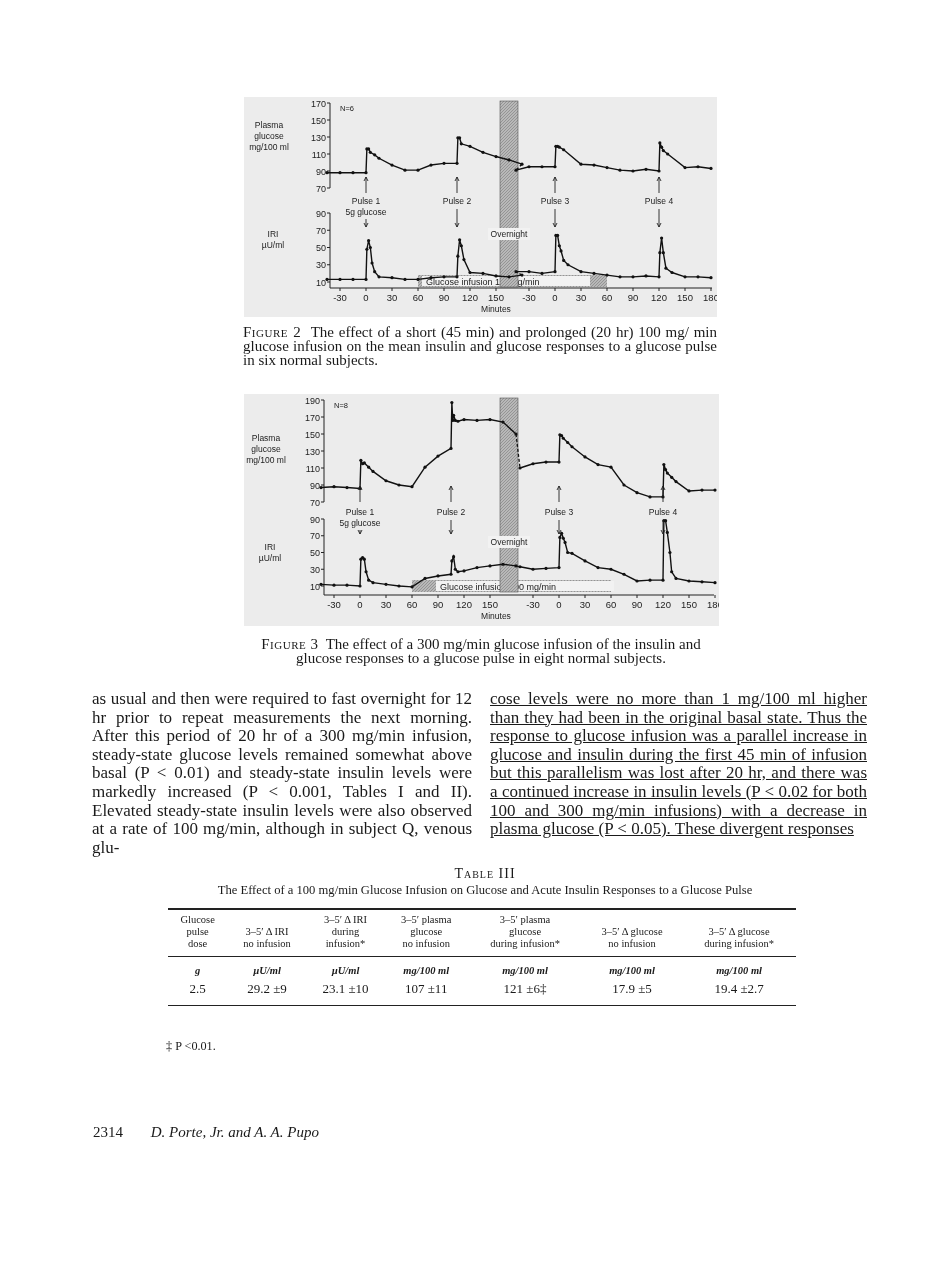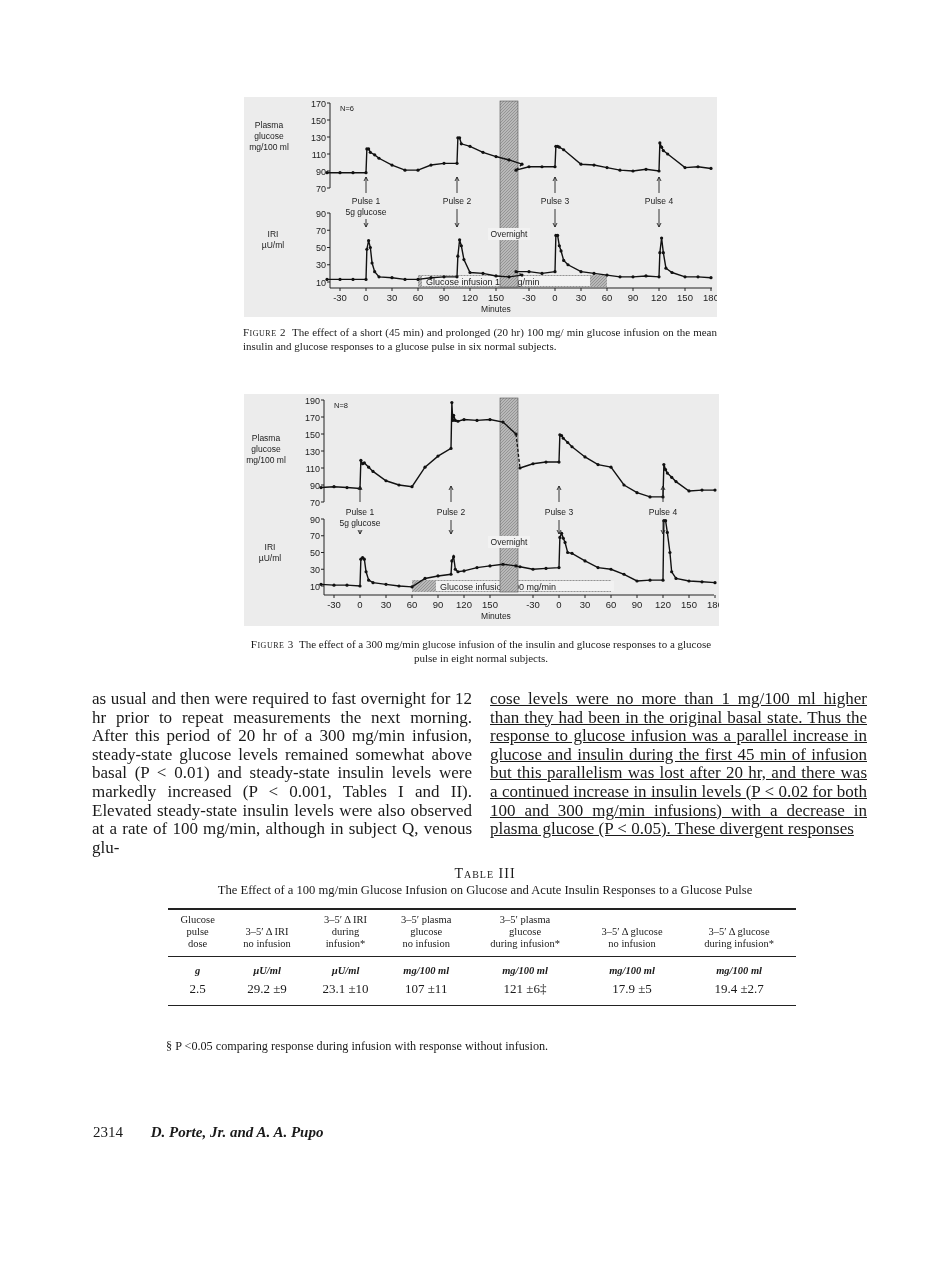--- a/index.html
+++ b/index.html
@@ -1,38 +1,38 @@
 <!DOCTYPE html>
 <html><head>
 <meta charset="utf-8">
 <style>
   html, body { margin:0; padding:0; background:#ffffff; }
   body { width:936px; height:1261px; position:relative; overflow:hidden;
          font-family:"Liberation Serif","DejaVu Serif",serif; color:#1a1a1a; }
   .fig { position:absolute; background:#ececec; }
   .fig svg { display:block; }
   .fig svg text { font-family:"Liberation Sans","DejaVu Sans",sans-serif; fill:#222; }
-  .caption { position:absolute; font-size:11px; line-height:14px; text-align:justify; }
+  .caption { position:absolute; font-size:15px; line-height:14px; text-align:justify; }
   .caption .lbl { font-variant:small-caps; letter-spacing:0.5px; }
   .caption.center { text-align:center; }
   .col { position:absolute; top:690px; font-size:17px; line-height:18.6px; text-align:justify; }
   .col p { margin:0; }
   .table-title { position:absolute; left:160px; width:650px; top:866px; text-align:center; font-size:14px; font-variant:small-caps; letter-spacing:1px; }
   .table-subtitle { position:absolute; left:160px; width:650px; top:883px; text-align:center; font-size:12.6px; }
   table.data { position:absolute; left:168px; top:908px; width:628px; border-collapse:collapse; font-size:11px; }
   table.data th { font-weight:normal; text-align:center; vertical-align:bottom; padding:4px 2px 6px; line-height:12px; font-size:10.5px; }
   table.data thead tr:first-child th { border-top:2px solid #222; border-bottom:1.5px solid #222; }
   table.data td { text-align:center; padding:0 2px; font-size:13px; line-height:16px; }
   table.data tr.units td { font-style:italic; font-size:10.5px; padding-top:6px; padding-bottom:2px; font-weight:bold; }
   table.data tbody tr:last-child td { border-bottom:1.5px solid #222; padding-bottom:8px; }
   .footnotes { position:absolute; left:166px; top:1038px; width:640px; font-size:12.2px; line-height:16px; text-align:justify; }
   .footnotes p { margin:0; }
   .footer { position:absolute; top:1124px; left:93px; font-size:15px; }
   .footer .pg { margin-right:24px; }
-  .footer .auth { font-style:italic; font-weight:bold; }
+  .footer .auth { font-style:italic; font-weight:normal; }
 </style>
 </head>
 <body>
 
 <div class="fig" style="left:244px; top:97px; width:473px; height:220px;">
   <svg id="fig2svg" width="473" height="220" viewBox="0 0 473 220">
       <defs>
         <pattern id="fig2svg-hatch" width="3" height="3" patternUnits="userSpaceOnUse">
           <rect width="3" height="3" fill="#b8b8b8"></rect>
           <path d="M0,3 L3,0" stroke="#8a8a8a" stroke-width="0.8"></path>
@@ -512,19 +512,19 @@
         <td>23.1 ±10</td>
         <td>107 ±11</td>
         <td>121 ±6‡</td>
         <td>17.9 ±5</td>
         <td>19.4 ±2.7</td>
       </tr>
     </tbody>
 </table>
 
 <div class="footnotes">
-  <p>§ P &lt;0.05 comparing response during infusion with response without infusion.</p>
+  <p>‡ P &lt;0.01.</p>
 </div>
 
 <div class="footer">
   <span class="pg">2314</span>
   <span class="auth">D. Porte, Jr. and A. A. Pupo</span>
 </div>
 
 </body></html>

